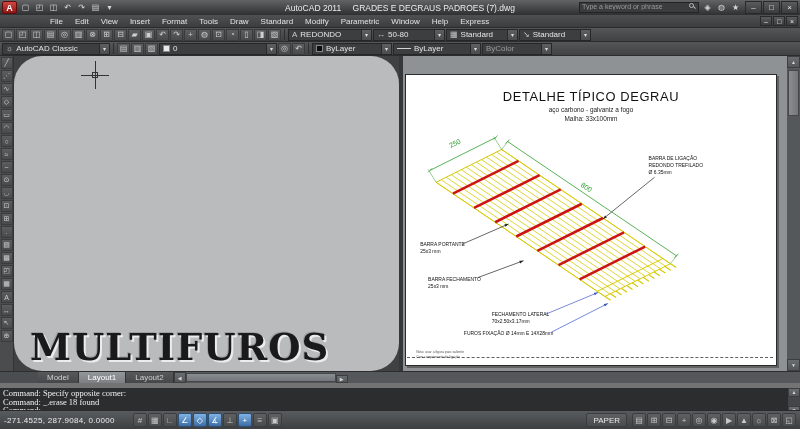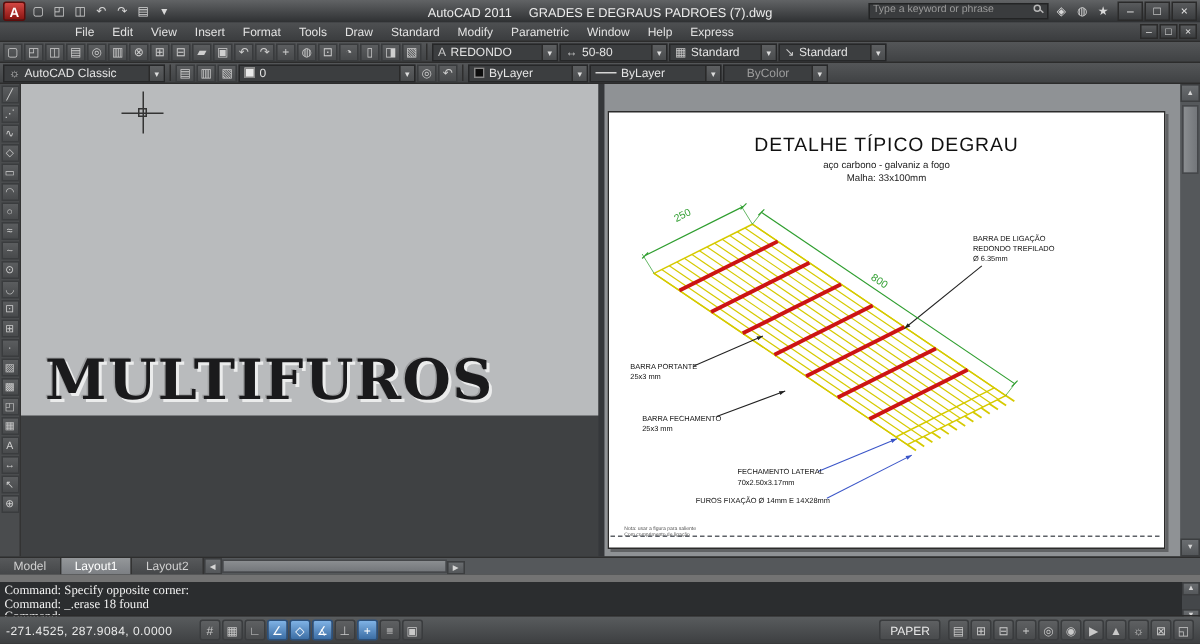--- a/index.html
+++ b/index.html
@@ -64,35 +64,35 @@
   .combo-val { flex: 1; white-space: nowrap; overflow: hidden; }
   .combo-arrow { width: 10px; height: 10px; background: linear-gradient(#5d5f61,#4a4c4e);
                  border-left: 1px solid #2a2a2a; font-size: 6px; color: #ddd;
                  display: flex; align-items: center; justify-content: center; }
   .swatch { width: 7px; height: 7px; border: 1px solid #888; flex: none; }
   .swatch.white { background: #e9e9e9; }
   .swatch.black { background: #0d0d0d; }
   .lt-sample { width: 14px; height: 1px; background: #d5d5d5; flex: none; }
   .w-style { width: 84px; } .w-dim { width: 72px; } .w-table { width: 72px; }
   .w-ml { width: 72px; } .w-ws { width: 108px; } .w-layer { width: 118px; }
-  .w-color { width: 80px; } .w-lt { width: 88px; } .w-ps { width: 70px; text-align: center; }
+  .w-color { width: 80px; } .w-lt { width: 88px; } .w-ps { width: 70px; }
   .dis { color: #9c9c9c; }
 
   
   .main { position: absolute; top: 56px; left: 0; width: 800px; height: 315px;
           background: #3f4143; }
   .draw-toolbar { position: absolute; left: 0; top: 0; width: 14px; height: 315px;
                   background: #4a4c4e; display: flex; flex-direction: column;
                   align-items: center; padding-top: 1px; gap: 1px;
                   border-right: 1px solid #333; }
   .side-icon { width: 12px; height: 12px; border: 1px solid #3a3c3e; flex: none;
                background: linear-gradient(#5b5d5f, #484a4c); color: #cfcfcf;
                font-size: 7px; display: flex; align-items: center; justify-content: center; }
-  .pane-left { position: absolute; left: 14px; top: 0; width: 385px; height: 221px;
-               background: #b9bbbd; cursor: crosshair; }
+  .pane-left { position: absolute; left: 14px; top: 0; width: 385px; height: 315px;
+               background: #b9bbbd; cursor: crosshair; border-radius: 28px; }
   .crosshair { position: absolute; left: 81px; top: 19px; width: 0; height: 0; }
   .ch-h { position: absolute; left: -14px; top: 0; width: 28px; height: 1px; background: #343434; }
   .ch-v { position: absolute; left: 0; top: -14px; width: 1px; height: 28px; background: #343434; }
   .ch-box { position: absolute; left: -3px; top: -3px; width: 6px; height: 6px;
             border: 1px solid #343434; }
   .watermark { position: absolute; left: 16px; bottom: 5px;
                font-family: "DejaVu Serif", serif; font-weight: bold; font-size: 37px;
                letter-spacing: 1px; color: #1a1a1c; line-height: 1;
                text-shadow: 2px 2px 0 rgba(252,252,252,0.75), -1px -1px 0 rgba(110,110,110,0.35); }
   .pane-divider { position: absolute; left: 399px; top: 0; width: 4px; height: 315px;
@@ -118,21 +118,21 @@
                 background: linear-gradient(#6a6d70, #54575a); border: 1px solid #3c3e40;
                 color: #d5d5d5; font-size: 5px; display: flex; align-items: center;
                 justify-content: center; }
   .vthumb { width: 11px; height: 46px; margin-top: 2px;
             background: linear-gradient(90deg, #8b8e91, #73767a); border: 1px solid #45474a; }
   .push-bottom { margin-top: auto; }
 
   
   .tabrow { position: absolute; top: 371px; left: 0; width: 800px; height: 12px;
             background: #4b4e50; display: flex; align-items: stretch;
-            border-top: 1px solid #2e2e2e; }
+            border-top: 1px solid #2e2e2e; padding-left: 38px; }
   .tab { font-size: 8px; color: #d0d0d0; padding: 0 9px; display: flex; align-items: center;
          background: linear-gradient(#57595b, #454749); border-right: 1px solid #333; }
   .tab.active { background: linear-gradient(#94979a, #7c7f83); color: #fff; }
   .hscroll { flex: 1; display: flex; align-items: stretch; background: #55585b; }
   .hscroll .scroll-btn { height: auto; width: 12px; }
   .hthumb { width: 150px; margin: 1px 0; background: linear-gradient(#8b8e91, #73767a);
             border: 1px solid #45474a; }
 
   
   .cmd { position: absolute; top: 383px; left: 0; width: 800px; height: 27px;

